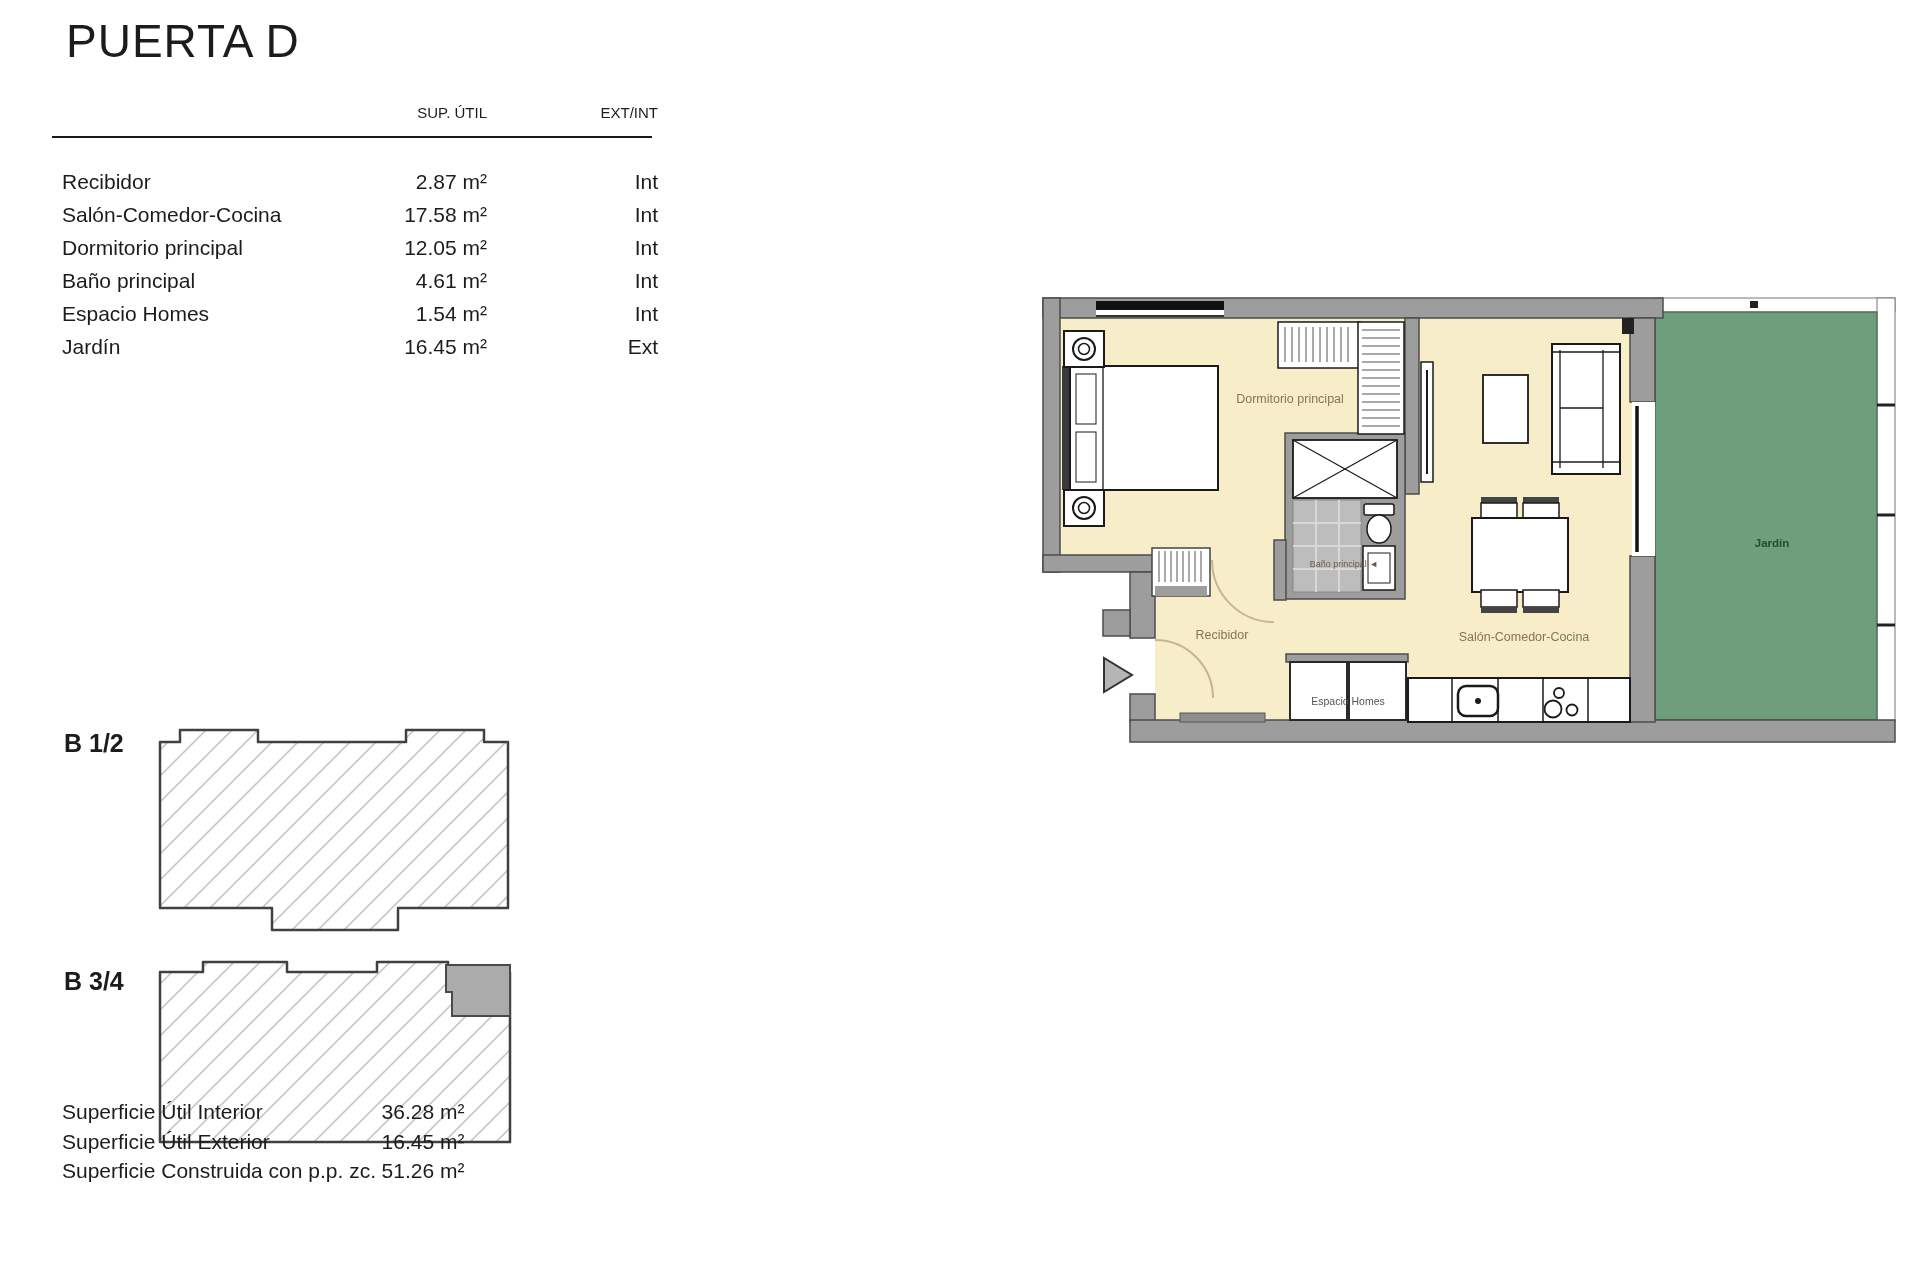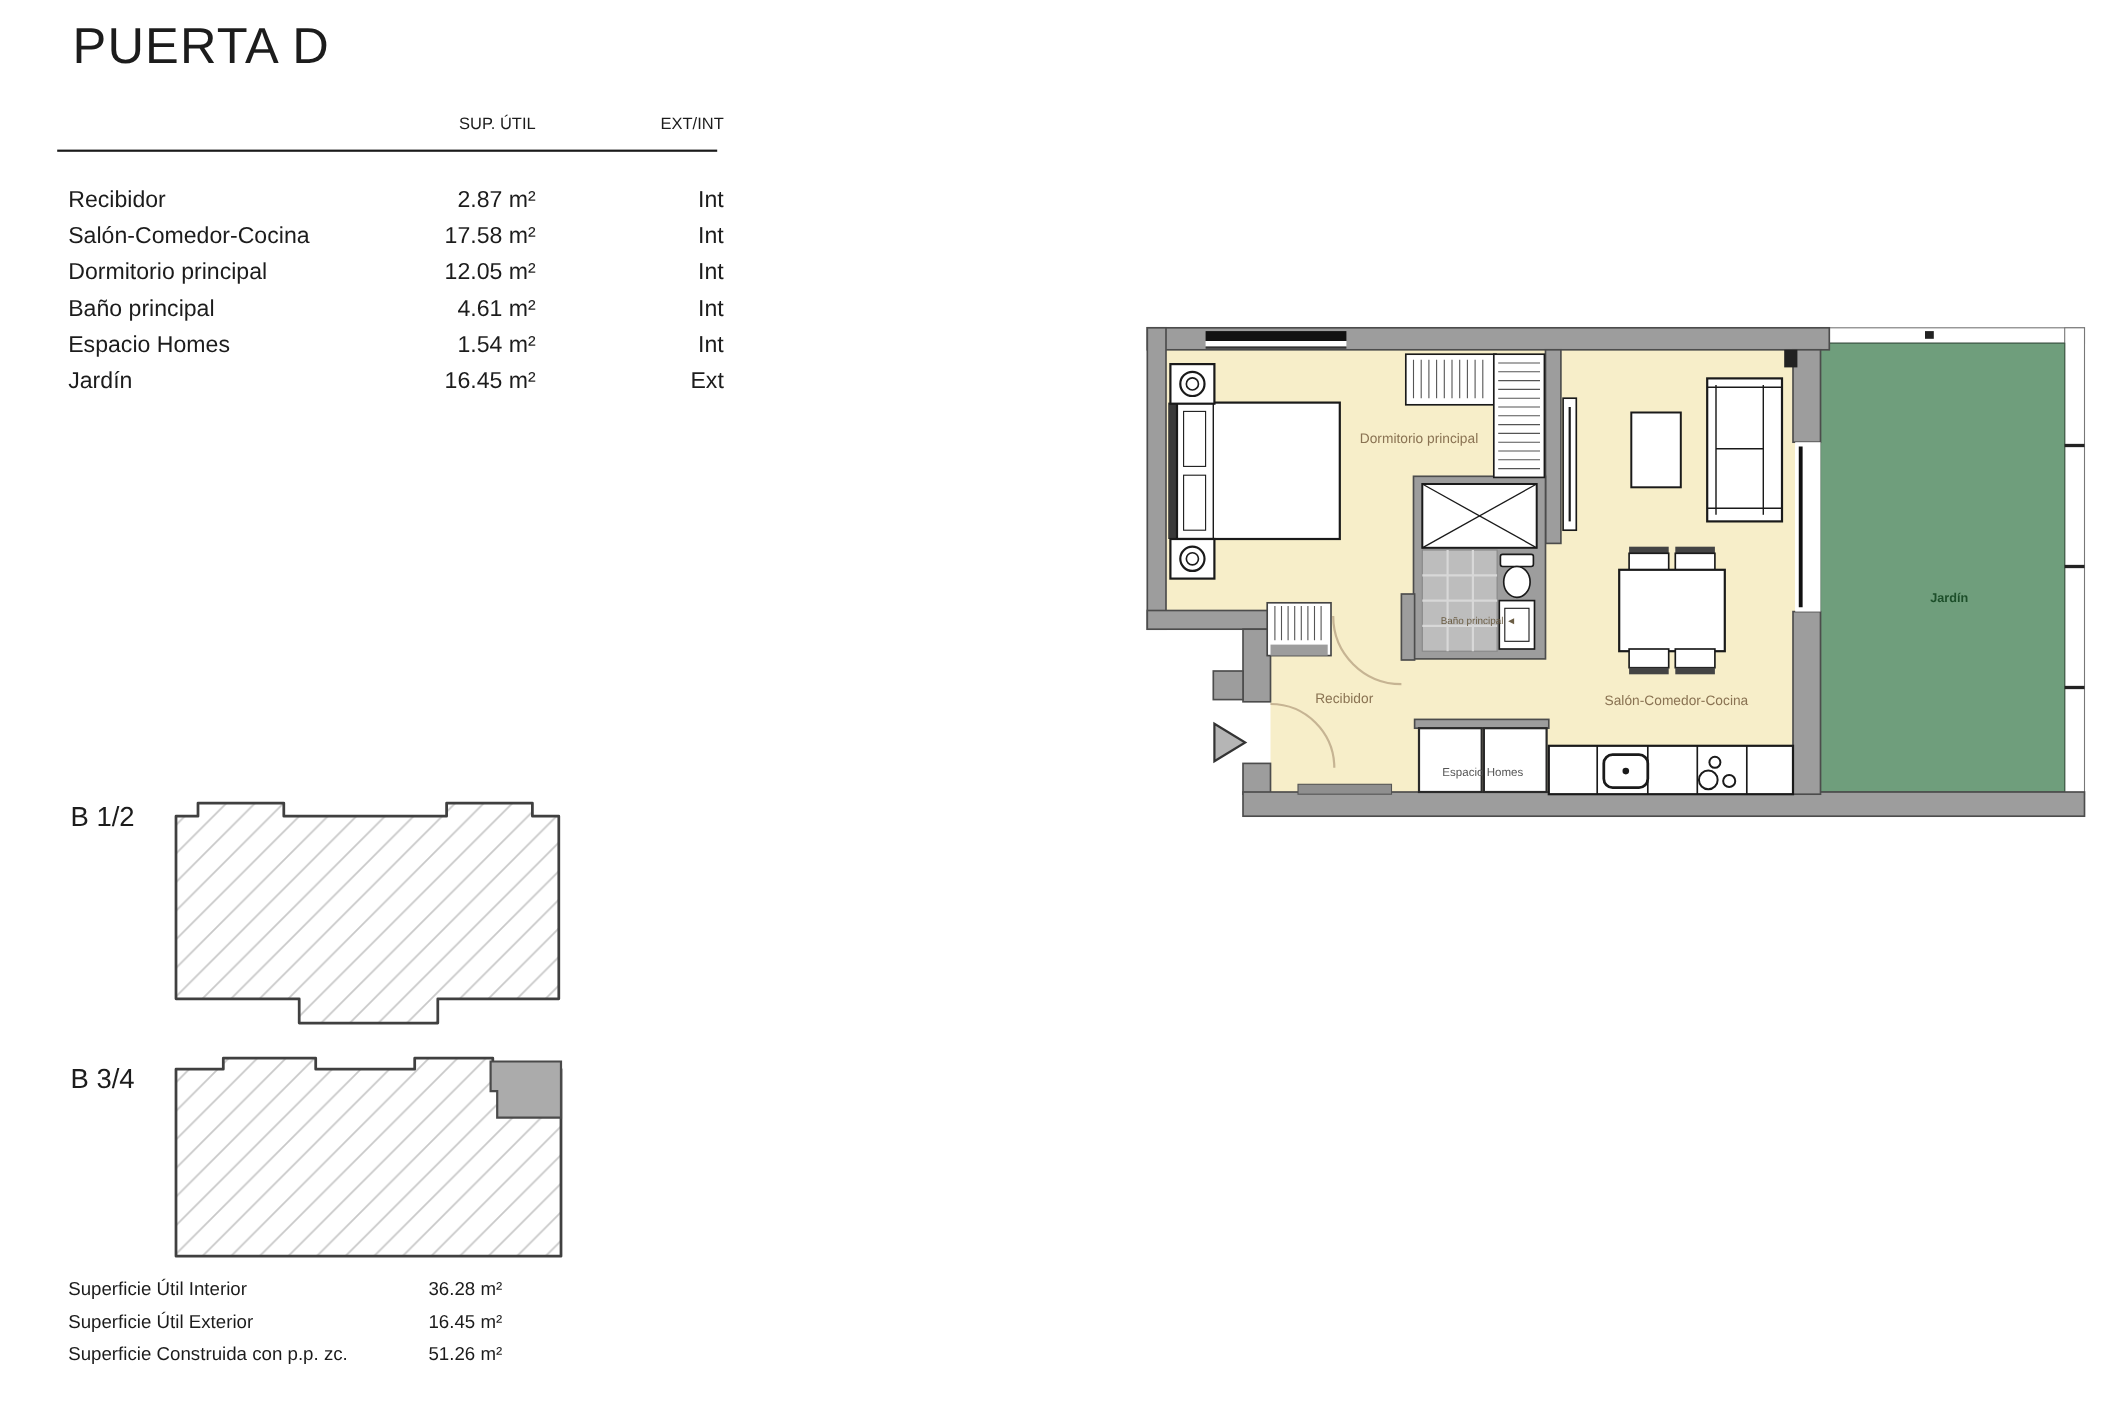--- a/index.html
+++ b/index.html
@@ -12,25 +12,25 @@
   #title{left:66px;top:14px;font-size:46px;letter-spacing:1px;white-space:nowrap}
   
   #thead{left:62px;top:104px;width:600px;height:30px;font-size:15px}
   #rule{left:52px;top:136px;width:600px;height:2px;background:#1a1a1a}
   #rows{left:62px;top:170px;width:600px;font-size:21px}
   .trow{position:relative;height:33px}
   .tname{position:absolute;left:0;white-space:nowrap}
   .c2{position:absolute;left:225px;width:200px;text-align:right;white-space:nowrap}
   .c3{position:absolute;left:468px;width:128px;text-align:right;white-space:nowrap}
   
-  .blabel{font-weight:normal;font-size:25px;white-space:nowrap}
+  .blabel{font-weight:bold;font-size:25px;white-space:nowrap}
   #b12label{left:64px;top:729px}
   #b34label{left:64px;top:967px}
   
-  #summary{left:62px;top:1162px;width:480px;font-size:17px}
+  #summary{left:62px;top:1100px;width:480px;font-size:21px}
   .srow{position:relative;height:29.5px}
   .slabel{position:absolute;left:0;white-space:nowrap}
   .sval{position:absolute;left:250px;width:222px;text-align:center;white-space:nowrap}
   svg text{font-family:"Liberation Sans", sans-serif}
 </style>
 </head>
 <body>
 
 <div class="abs" id="title">PUERTA D</div>
 

